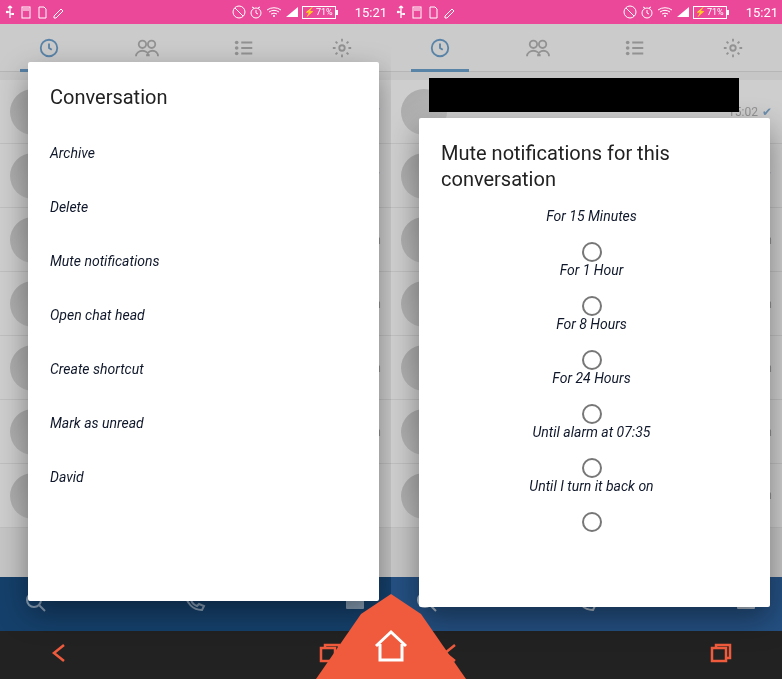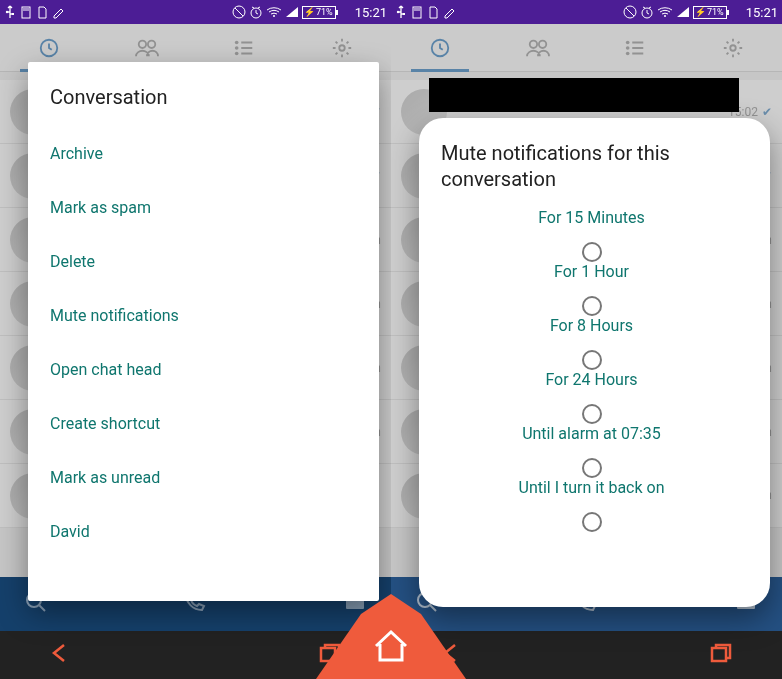--- a/index.html
+++ b/index.html
@@ -20,21 +20,21 @@
   .screen {
     width: 391px;
     height: 679px;
     position: relative;
     overflow: hidden;
     background: #d8d8d8;
   }
   
   .status-bar {
     height: 24px;
-    background: #4c1d95;
+    background: #ec4899;
     color: #fff;
     display: flex;
     align-items: center;
     justify-content: space-between;
     padding: 0 4px;
     font-size: 12px;
   }
   .status-left, .status-right {
     display: flex;
     align-items: center;
@@ -121,27 +121,27 @@
 
   
   .sheet {
     position:absolute;
     background:#fff;
     border-radius:2px;
     box-shadow:0 12px 30px rgba(0,0,0,0.4);
     left:28px; right:12px;
   }
   .sheet1 { top:62px; bottom:78px; padding:22px 22px 6px; }
-  .sheet2 { top:118px; bottom:72px; padding:22px 22px 6px;border-radius:24px; }
+  .sheet2 { top:118px; bottom:72px; padding:22px 22px 6px; }
   .sheet-title {
     font-size:20px; color:#222; margin-bottom:16px; line-height:1.3;
   }
   .sheet-item {
     height:54px; display:flex; align-items:center;
-    font-size:16px; color:#0f766e;
+    font-size:14px; color:#0f172a;font-style:italic;
   }
   .sheet2 .sheet-item { justify-content:space-between; padding-right:6px;flex-direction:column; }
   .radio {
     width:20px; height:20px; border:2px solid #777; border-radius:50%;
     flex-shrink:0;
   }
 
   
   .redact {
     position:absolute;
@@ -329,21 +329,20 @@
             <path d="M6 5V2h14v13h-3"></path>
           </svg></span>
     </div>
 
     <div class="scrim"></div>
 
     <div class="sheet sheet1">
       <div class="sheet-title">Conversation</div>
       <div id="menu1">
           <div class="sheet-item">Archive</div>
-          <div class="sheet-item">Mark as spam</div>
           <div class="sheet-item">Delete</div>
           <div class="sheet-item">Mute notifications</div>
           <div class="sheet-item">Open chat head</div>
           <div class="sheet-item">Create shortcut</div>
           <div class="sheet-item">Mark as unread</div>
           <div class="sheet-item">David</div>
         </div>
     </div>
   </div>
 

